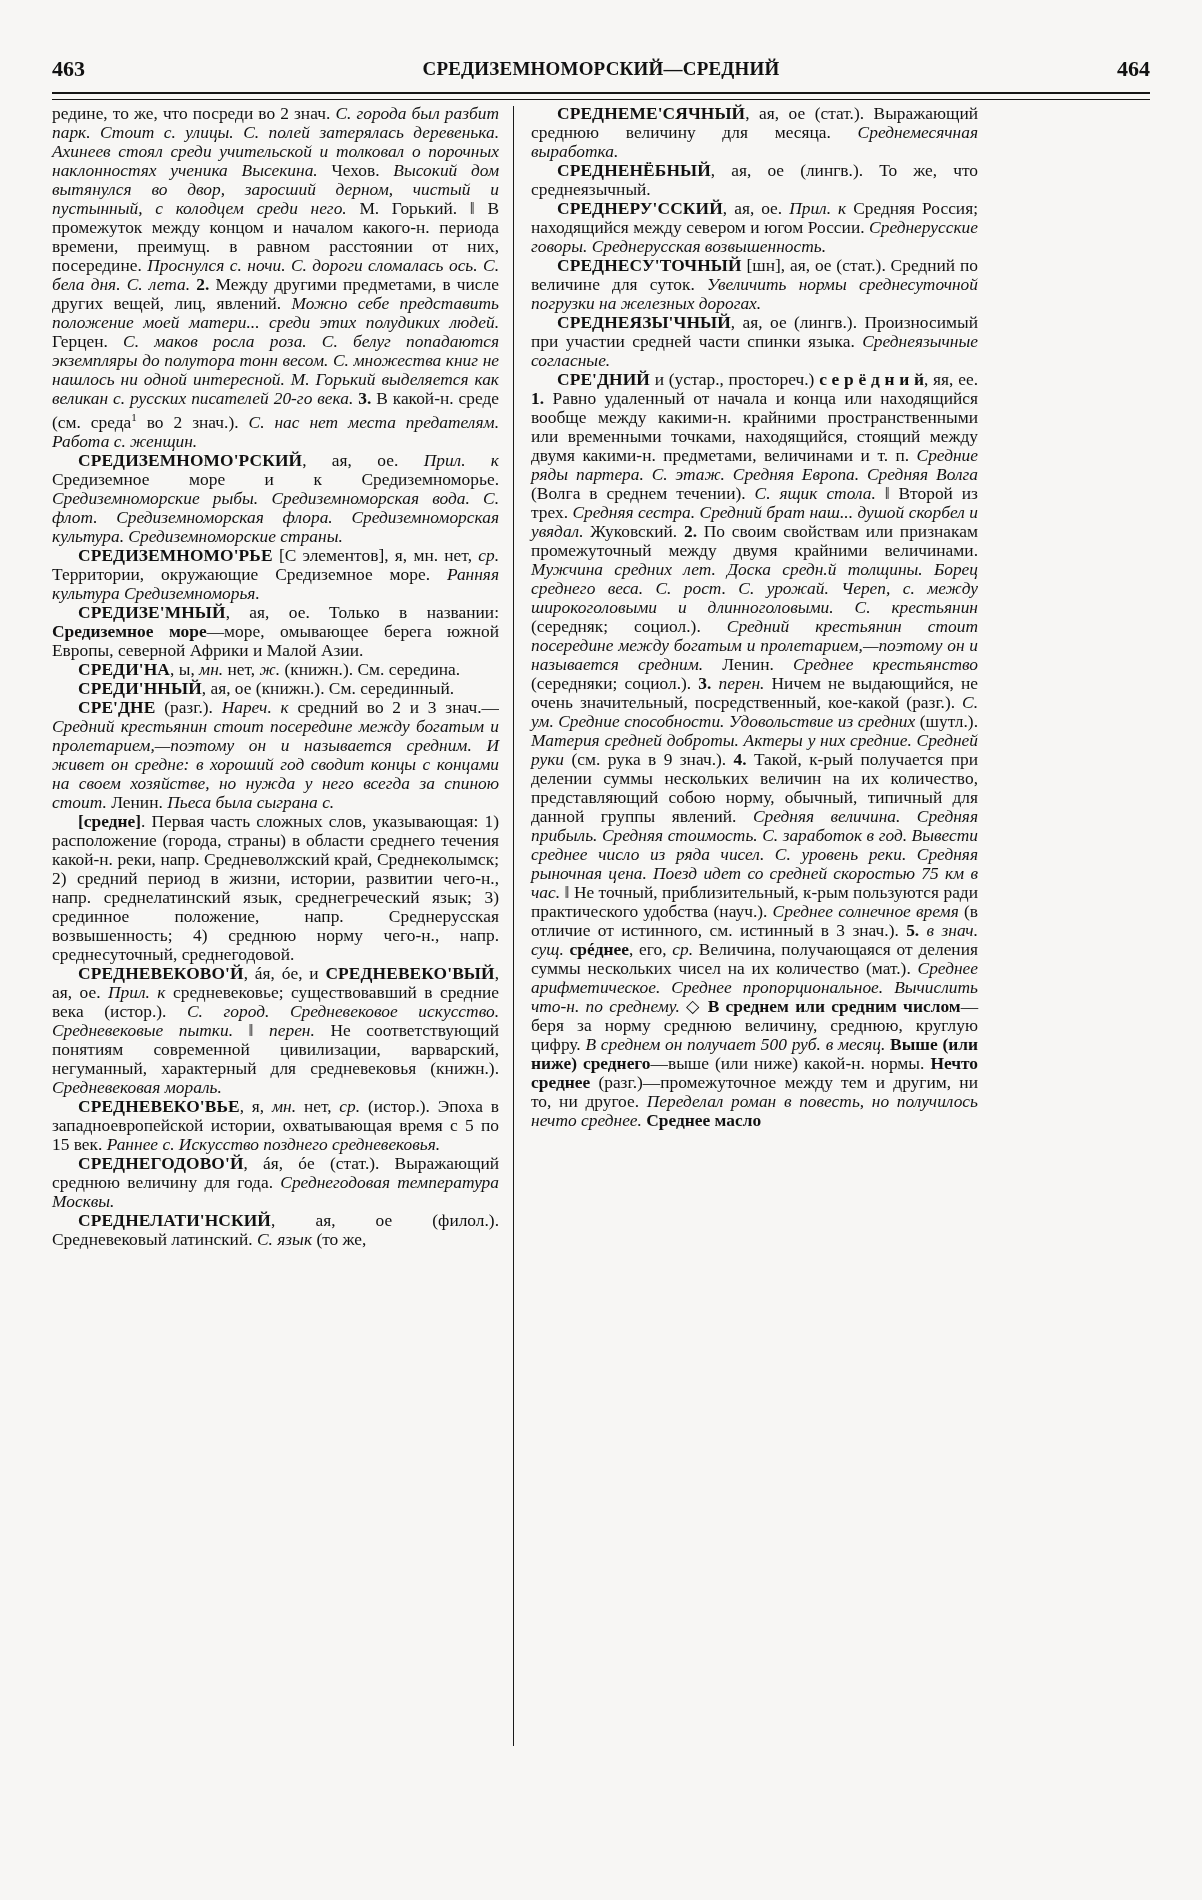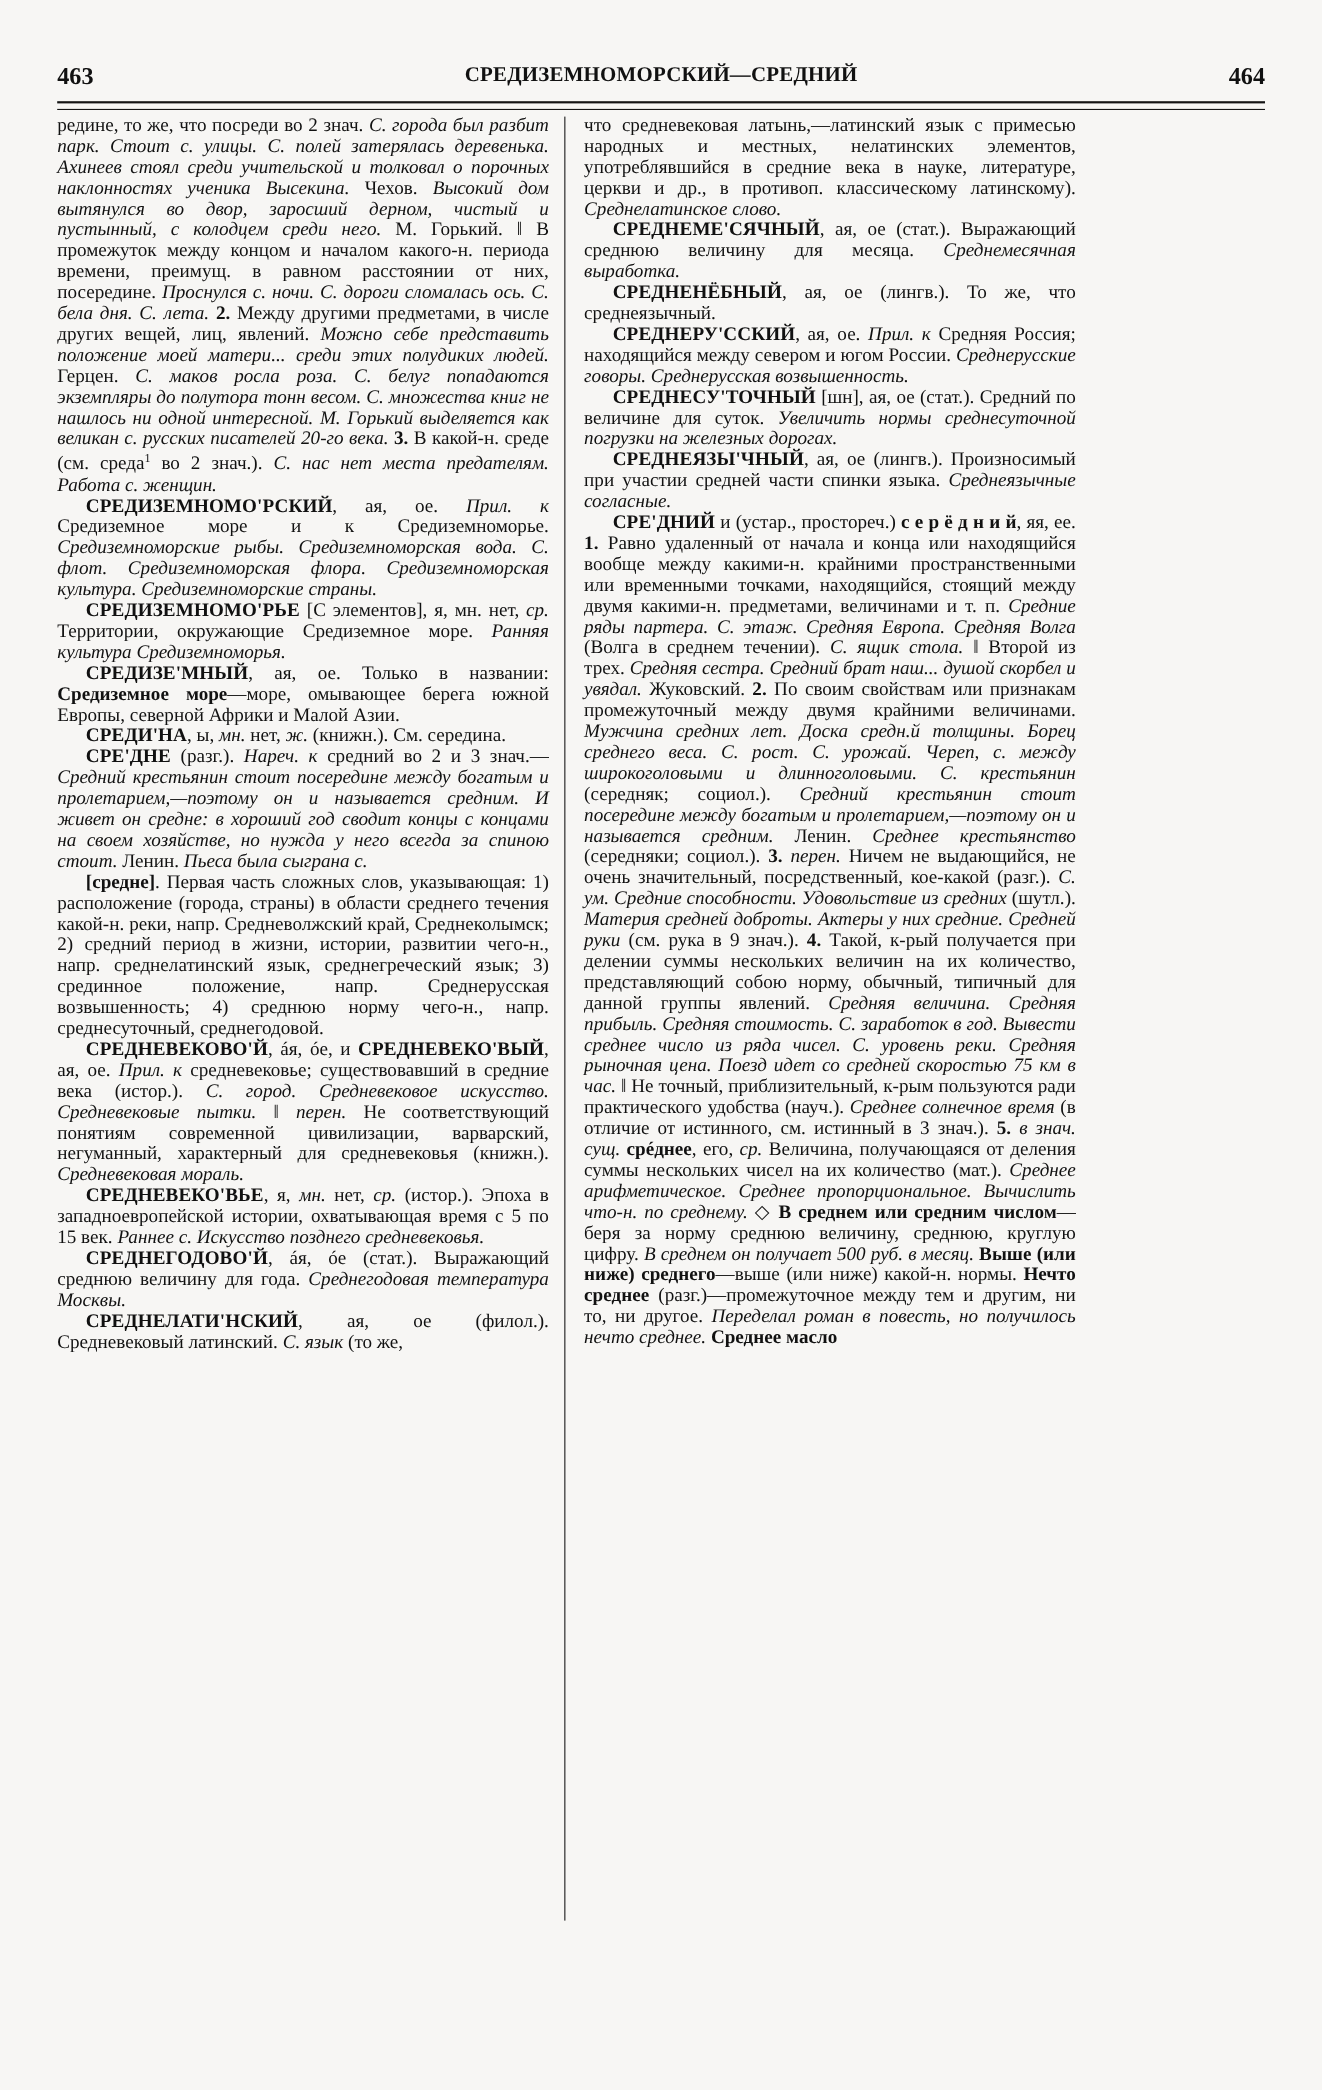--- a/index.html
+++ b/index.html
@@ -99,30 +99,30 @@
 
   <div class="rule"></div>
 
   <div class="body">
     <div class="col left" id="col-left">
         <p class="entry-para"><span>редине, то же, что посреди во 2 знач. </span><span class="it">С. города был разбит парк. Стоит с. улицы. С. полей затерялась деревенька. Ахинеев стоял среди учительской и толковал о порочных наклонностях ученика Высекина. </span><span>Чехов. </span><span class="it">Высокий дом вытянулся во двор, заросший дерном, чистый и пустынный, с колодцем среди него. </span><span>М. Горький. ǁ В промежуток между концом и началом какого-н. периода времени, преимущ. в равном расстоянии от них, посередине. </span><span class="it">Проснулся с. ночи. С. дороги сломалась ось. С. бела дня. С. лета. </span><span class="bd">2.</span><span> Между другими предметами, в числе других вещей, лиц, явлений. </span><span class="it">Можно себе представить положение моей матери... среди этих полудиких людей. </span><span>Герцен. </span><span class="it">С. маков росла роза. С. белуг попадаются экземпляры до полутора тонн весом. С. множества книг не нашлось ни одной интересной. М. Горький выделяется как великан с. русских писателей 20-го века. </span><span class="bd">3.</span><span> В какой-н. среде (см. среда</span><span class="sup">1</span><span> во 2 знач.). </span><span class="it">С. нас нет места предателям. Работа с. женщин.</span></p>
         <p class="entry-para entry"><span class="hw">СРЕДИЗЕМНОМО'РСКИЙ</span><span>, ая, ое. </span><span class="it">Прил. к </span><span>Средиземное море и к Средиземноморье. </span><span class="it">Средиземноморские рыбы. Средиземноморская вода. С. флот. Средиземноморская флора. Средиземноморская культура. Средиземноморские страны.</span></p>
         <p class="entry-para entry"><span class="hw">СРЕДИЗЕМНОМО'РЬЕ</span><span> [С элементов], я, мн. нет, </span><span class="it">ср. </span><span>Территории, окружающие Средиземное море. </span><span class="it">Ранняя культура Средиземноморья.</span></p>
         <p class="entry-para entry"><span class="hw">СРЕДИЗЕ'МНЫЙ</span><span>, ая, ое. Только в названии: </span><span class="bd">Средиземное море</span><span>—море, омывающее берега южной Европы, северной Африки и Малой Азии.</span></p>
         <p class="entry-para entry"><span class="hw">СРЕДИ'НА</span><span>, ы, </span><span class="it">мн. </span><span>нет, </span><span class="it">ж. </span><span>(книжн.). См. </span><span>середина.</span></p>
+        <p class="entry-para entry"><span class="hw">СРЕДИ'ННЫЙ</span><span>, ая, ое (книжн.). См. </span><span>серединный.</span></p>
         <p class="entry-para entry"><span class="hw">СРЕ'ДНЕ</span><span> (разг.). </span><span class="it">Нареч. к </span><span>средний во 2 и 3 знач.—</span><span class="it">Средний крестьянин стоит посередине между богатым и пролетарием,—поэтому он и называется средним. И живет он средне: в хороший год сводит концы с концами на своем хозяйстве, но нужда у него всегда за спиною стоит. </span><span>Ленин. </span><span class="it">Пьеса была сыграна с.</span></p>
         <p class="entry-para entry"><span class="bd">[средне]</span><span>. Первая часть сложных слов, указывающая: 1) расположение (города, страны) в области среднего течения какой-н. реки, напр. Средневолжский край, Среднеколымск; 2) средний период в жизни, истории, развитии чего-н., напр. среднелатинский язык, среднегреческий язык; 3) срединное положение, напр. Среднерусская возвышенность; 4) среднюю норму чего-н., напр. среднесуточный, среднегодовой.</span></p>
         <p class="entry-para entry"><span class="hw">СРЕДНЕВЕКОВО'Й</span><span>, áя, óе, и </span><span class="hw">СРЕДНЕВЕКО'ВЫЙ</span><span>, ая, ое. </span><span class="it">Прил. к </span><span>средневековье; существовавший в средние века (истор.). </span><span class="it">С. город. Средневековое искусство. Средневековые пытки. </span><span>ǁ </span><span class="it">перен. </span><span>Не соответствующий понятиям современной цивилизации, варварский, негуманный, характерный для средневековья (книжн.). </span><span class="it">Средневековая мораль.</span></p>
         <p class="entry-para entry"><span class="hw">СРЕДНЕВЕКО'ВЬЕ</span><span>, я, </span><span class="it">мн. </span><span>нет, </span><span class="it">ср. </span><span>(истор.). Эпоха в западноевропейской истории, охватывающая время с 5 по 15 век. </span><span class="it">Раннее с. Искусство позднего средневековья.</span></p>
         <p class="entry-para entry"><span class="hw">СРЕДНЕГОДОВО'Й</span><span>, áя, óе (стат.). Выражающий среднюю величину для года. </span><span class="it">Среднегодовая температура Москвы.</span></p>
         <p class="entry-para entry"><span class="hw">СРЕДНЕЛАТИ'НСКИЙ</span><span>, ая, ое (филол.). Средневековый латинский. </span><span class="it">С. язык </span><span>(то же,</span></p>
       </div>
     <div class="divider"></div>
     <div class="col right" id="col-right">
-        <p class="entry-para"><span>что средневековая латынь,—латинский язык с примесью народных и местных, нелатинских элементов, употреблявшийся в средние века в науке, литературе, церкви и др., в противоп. классическому латинскому). </span><span class="it">Среднелатинское слово.</span></p>
         <p class="entry-para entry"><span class="hw">СРЕДНЕМЕ'СЯЧНЫЙ</span><span>, ая, ое (стат.). Выражающий среднюю величину для месяца. </span><span class="it">Среднемесячная выработка.</span></p>
         <p class="entry-para entry"><span class="hw">СРЕДНЕНЁБНЫЙ</span><span>, ая, ое (лингв.). То же, что среднеязычный.</span></p>
         <p class="entry-para entry"><span class="hw">СРЕДНЕРУ'ССКИЙ</span><span>, ая, ое. </span><span class="it">Прил. к </span><span>Средняя Россия; находящийся между севером и югом России. </span><span class="it">Среднерусские говоры. Среднерусская возвышенность.</span></p>
         <p class="entry-para entry"><span class="hw">СРЕДНЕСУ'ТОЧНЫЙ</span><span> [шн], ая, ое (стат.). Средний по величине для суток. </span><span class="it">Увеличить нормы среднесуточной погрузки на железных дорогах.</span></p>
         <p class="entry-para entry"><span class="hw">СРЕДНЕЯЗЫ'ЧНЫЙ</span><span>, ая, ое (лингв.). Произносимый при участии средней части спинки языка. </span><span class="it">Среднеязычные согласные.</span></p>
         <p class="entry-para entry"><span class="hw">СРЕ'ДНИЙ</span><span> и (устар., простореч.) </span><span class="bd">с е р ё д н и й</span><span>, яя, ее. </span><span class="bd">1.</span><span> Равно удаленный от начала и конца или находящийся вообще между какими-н. крайними пространственными или временными точками, находящийся, стоящий между двумя какими-н. предметами, величинами и т. п. </span><span class="it">Средние ряды партера. С. этаж. Средняя Европа. Средняя Волга </span><span>(Волга в среднем течении). </span><span class="it">С. ящик стола. </span><span>ǁ Второй из трех. </span><span class="it">Средняя сестра. Средний брат наш... душой скорбел и увядал. </span><span>Жуковский. </span><span class="bd">2.</span><span> По своим свойствам или признакам промежуточный между двумя крайними величинами. </span><span class="it">Мужчина средних лет. Доска средн.й толщины. Борец среднего веса. С. рост. С. урожай. Череп, с. между широкоголовыми и длинноголовыми. С. крестьянин </span><span>(середняк; социол.). </span><span class="it">Средний крестьянин стоит посередине между богатым и пролетарием,—поэтому он и называется средним. </span><span>Ленин. </span><span class="it">Среднее крестьянство </span><span>(середняки; социол.). </span><span class="bd">3.</span><span> </span><span class="it">перен. </span><span>Ничем не выдающийся, не очень значительный, посредственный, кое-какой (разг.). </span><span class="it">С. ум. Средние способности. Удовольствие из средних </span><span>(шутл.). </span><span class="it">Материя средней доброты. Актеры у них средние. Средней руки </span><span>(см. </span><span>рука </span><span>в 9 знач.). </span><span class="bd">4.</span><span> Такой, к-рый получается при делении суммы нескольких величин на их количество, представляющий собою норму, обычный, типичный для данной группы явлений. </span><span class="it">Средняя величина. Средняя прибыль. Средняя стоимость. С. заработок в год. Вывести среднее число из ряда чисел. С. уровень реки. Средняя рыночная цена. Поезд идет со средней скоростью 75 км в час. </span><span>ǁ Не точный, приблизительный, к-рым пользуются ради практического удобства (науч.). </span><span class="it">Среднее солнечное время </span><span>(в отличие от истинного, см. истинный в 3 знач.). </span><span class="bd">5.</span><span> </span><span class="it">в знач. сущ. </span><span class="bd">срéднее</span><span>, его, </span><span class="it">ср. </span><span>Величина, получающаяся от деления суммы нескольких чисел на их количество (мат.). </span><span class="it">Среднее арифметическое. Среднее пропорциональное. Вычислить что-н. по среднему. </span><span class="dia">◇ </span><span class="bd">В среднем или средним числом</span><span>—беря за норму среднюю величину, среднюю, круглую цифру. </span><span class="it">В среднем он получает 500 руб. в месяц. </span><span class="bd">Выше (или ниже) среднего</span><span>—выше (или ниже) какой-н. нормы. </span><span class="bd">Нечто среднее</span><span> (разг.)—промежуточное между тем и другим, ни то, ни другое. </span><span class="it">Переделал роман в повесть, но получилось нечто среднее. </span><span class="bd">Среднее масло</span></p>
       </div>
   </div>
 
 </div>

